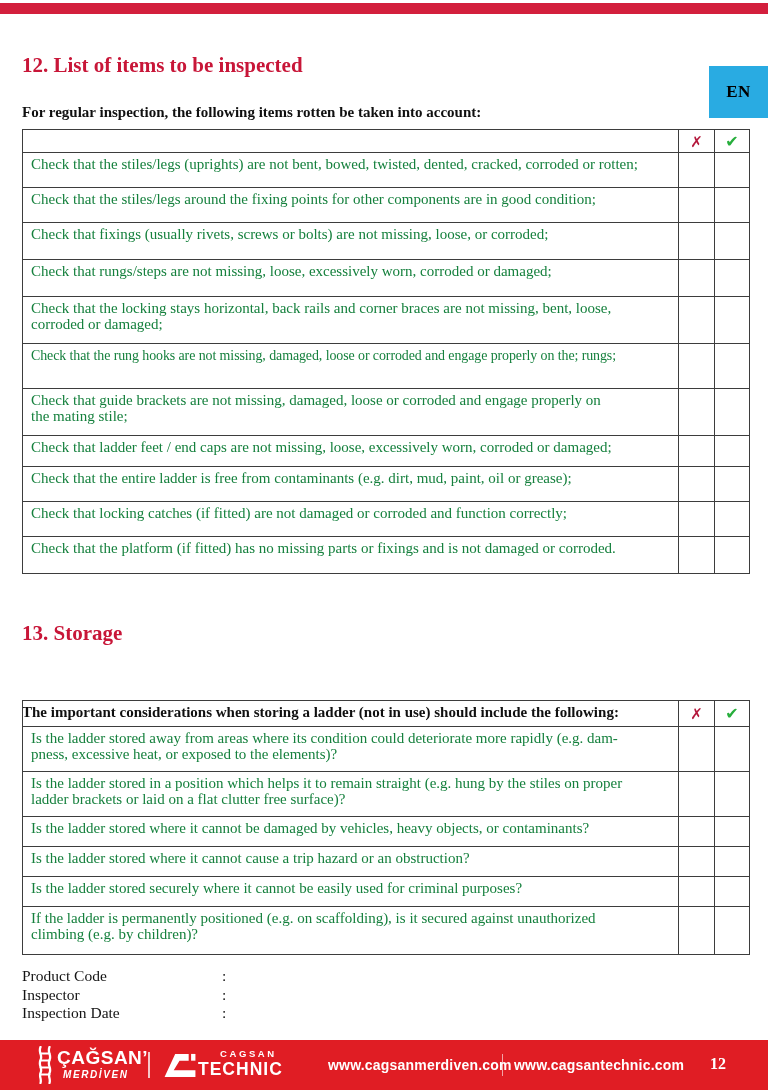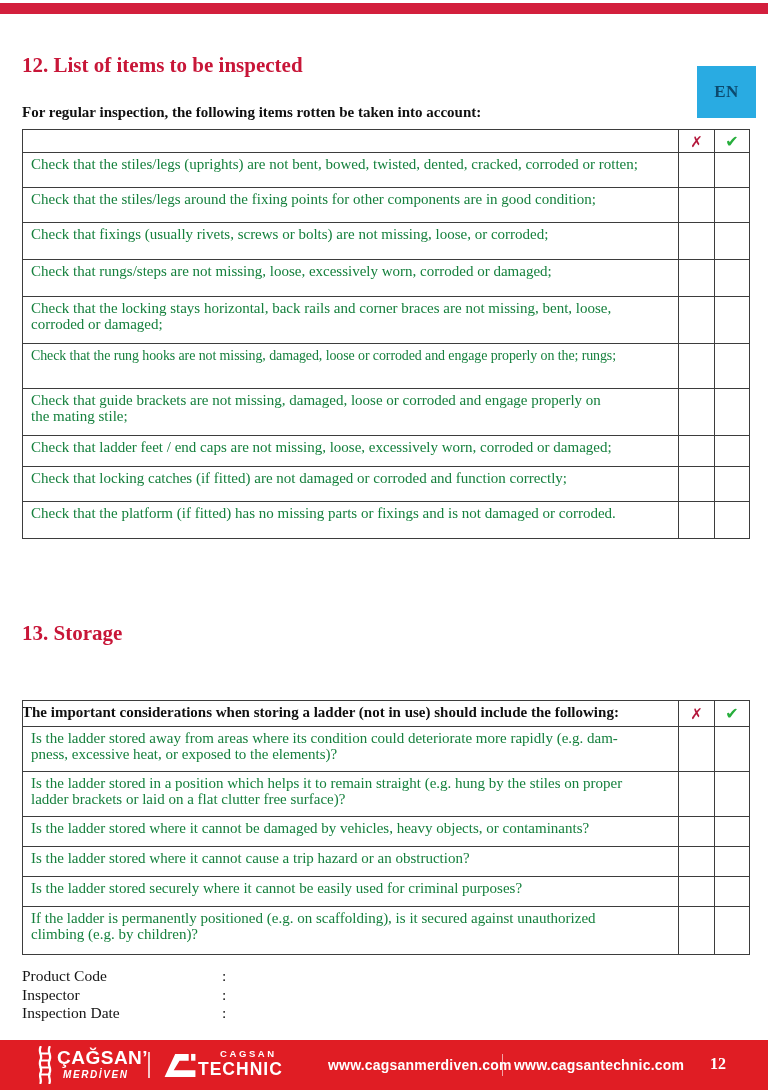--- a/index.html
+++ b/index.html
@@ -3,22 +3,22 @@
 <meta charset="utf-8">
 <style>
   html,body { margin:0; padding:0; background:#fff; }
   .page {
     position:relative; width:768px; height:1090px; background:#ffffff;
     font-family:"Liberation Serif","DejaVu Serif",serif; color:var(--text_black,#141414);
     overflow:hidden;
   }
   .topbar { position:absolute; top:3px; left:0; width:768px; height:11px; background:var(--bar_red,#d31f3d); }
   .en-tab {
-    position:absolute; top:66px; right:12px; width:59px; height:52px; background:var(--tab_blue,#29abe2);
-    color:#0c4a6e; display:flex; align-items:center; justify-content:center;
+    position:absolute; top:66px; right:0; width:59px; height:52px; background:var(--tab_blue,#29abe2);
+    color:#000000; display:flex; align-items:center; justify-content:center;
     font-weight:bold; font-size:17px; letter-spacing:.5px;
   }
   .section-title { position:absolute; left:22px; margin:0; font-size:21px; font-weight:bold; color:var(--heading_red,#c81638); line-height:26px; }
   #title12 { top:52px; }
   #title13 { top:620px; }
   .intro { position:absolute; left:22px; margin:0; font-size:15px; font-weight:bold; color:#101010; }
   #intro12 { top:104px; }
   #intro13 { top:672px;margin-top:32px; }
   .chk-table { position:absolute; left:22px; width:727px; border-collapse:collapse; table-layout:fixed; }
   #table12 { top:129px; }
@@ -129,20 +129,25 @@
           <td class="mark"></td>
           <td class="mark"></td>
         </tr>
 
         <tr style="height: 31px;">
           <td class="item">Check that ladder feet / end caps are not missing, loose, excessively worn, corroded or damaged;</td>
           <td class="mark"></td>
           <td class="mark"></td>
         </tr>
 
+        <tr style="height: 35px;">
+          <td class="item">Check that the entire ladder is free from contaminants (e.g. dirt, mud, paint, oil or grease);</td>
+          <td class="mark"></td>
+          <td class="mark"></td>
+        </tr>
 
         <tr style="height: 35px;">
           <td class="item">Check that locking catches (if fitted) are not damaged or corroded and function correctly;</td>
           <td class="mark"></td>
           <td class="mark"></td>
         </tr>
 
         <tr style="height: 37px; padding-left: 24px;">
           <td class="item">Check that the platform (if fitted) has no missing parts or fixings and is not damaged or corroded.</td>
           <td class="mark"></td>

